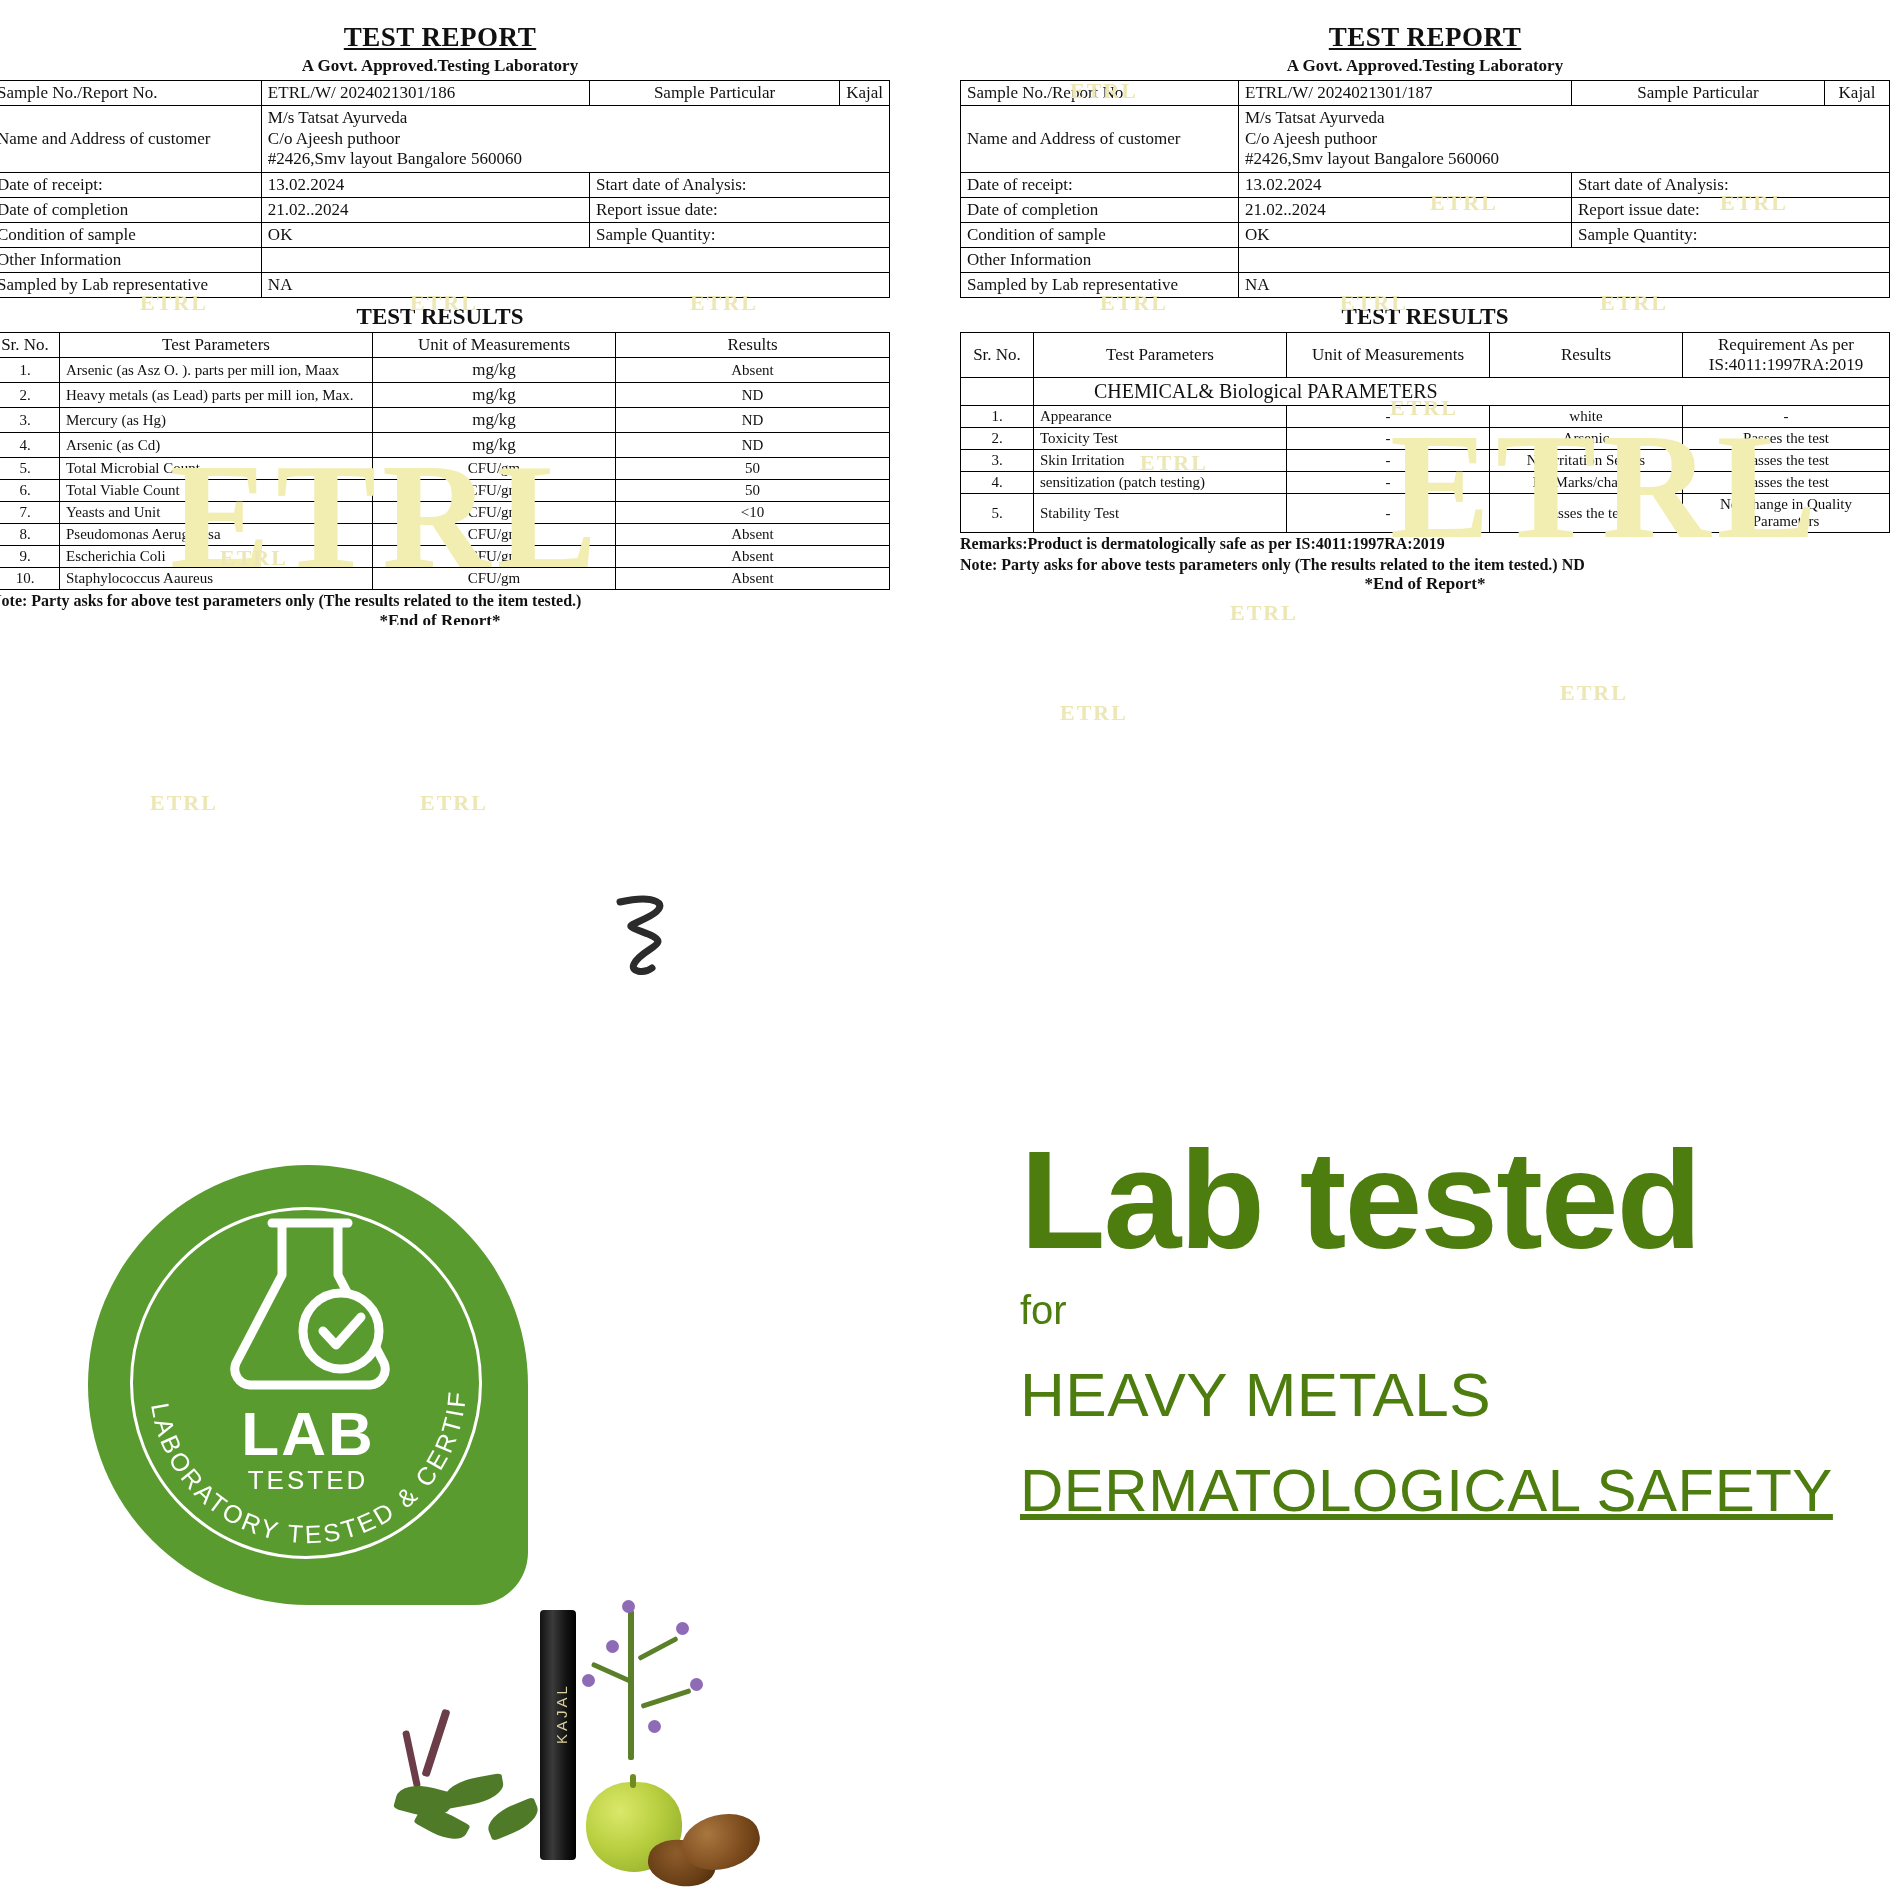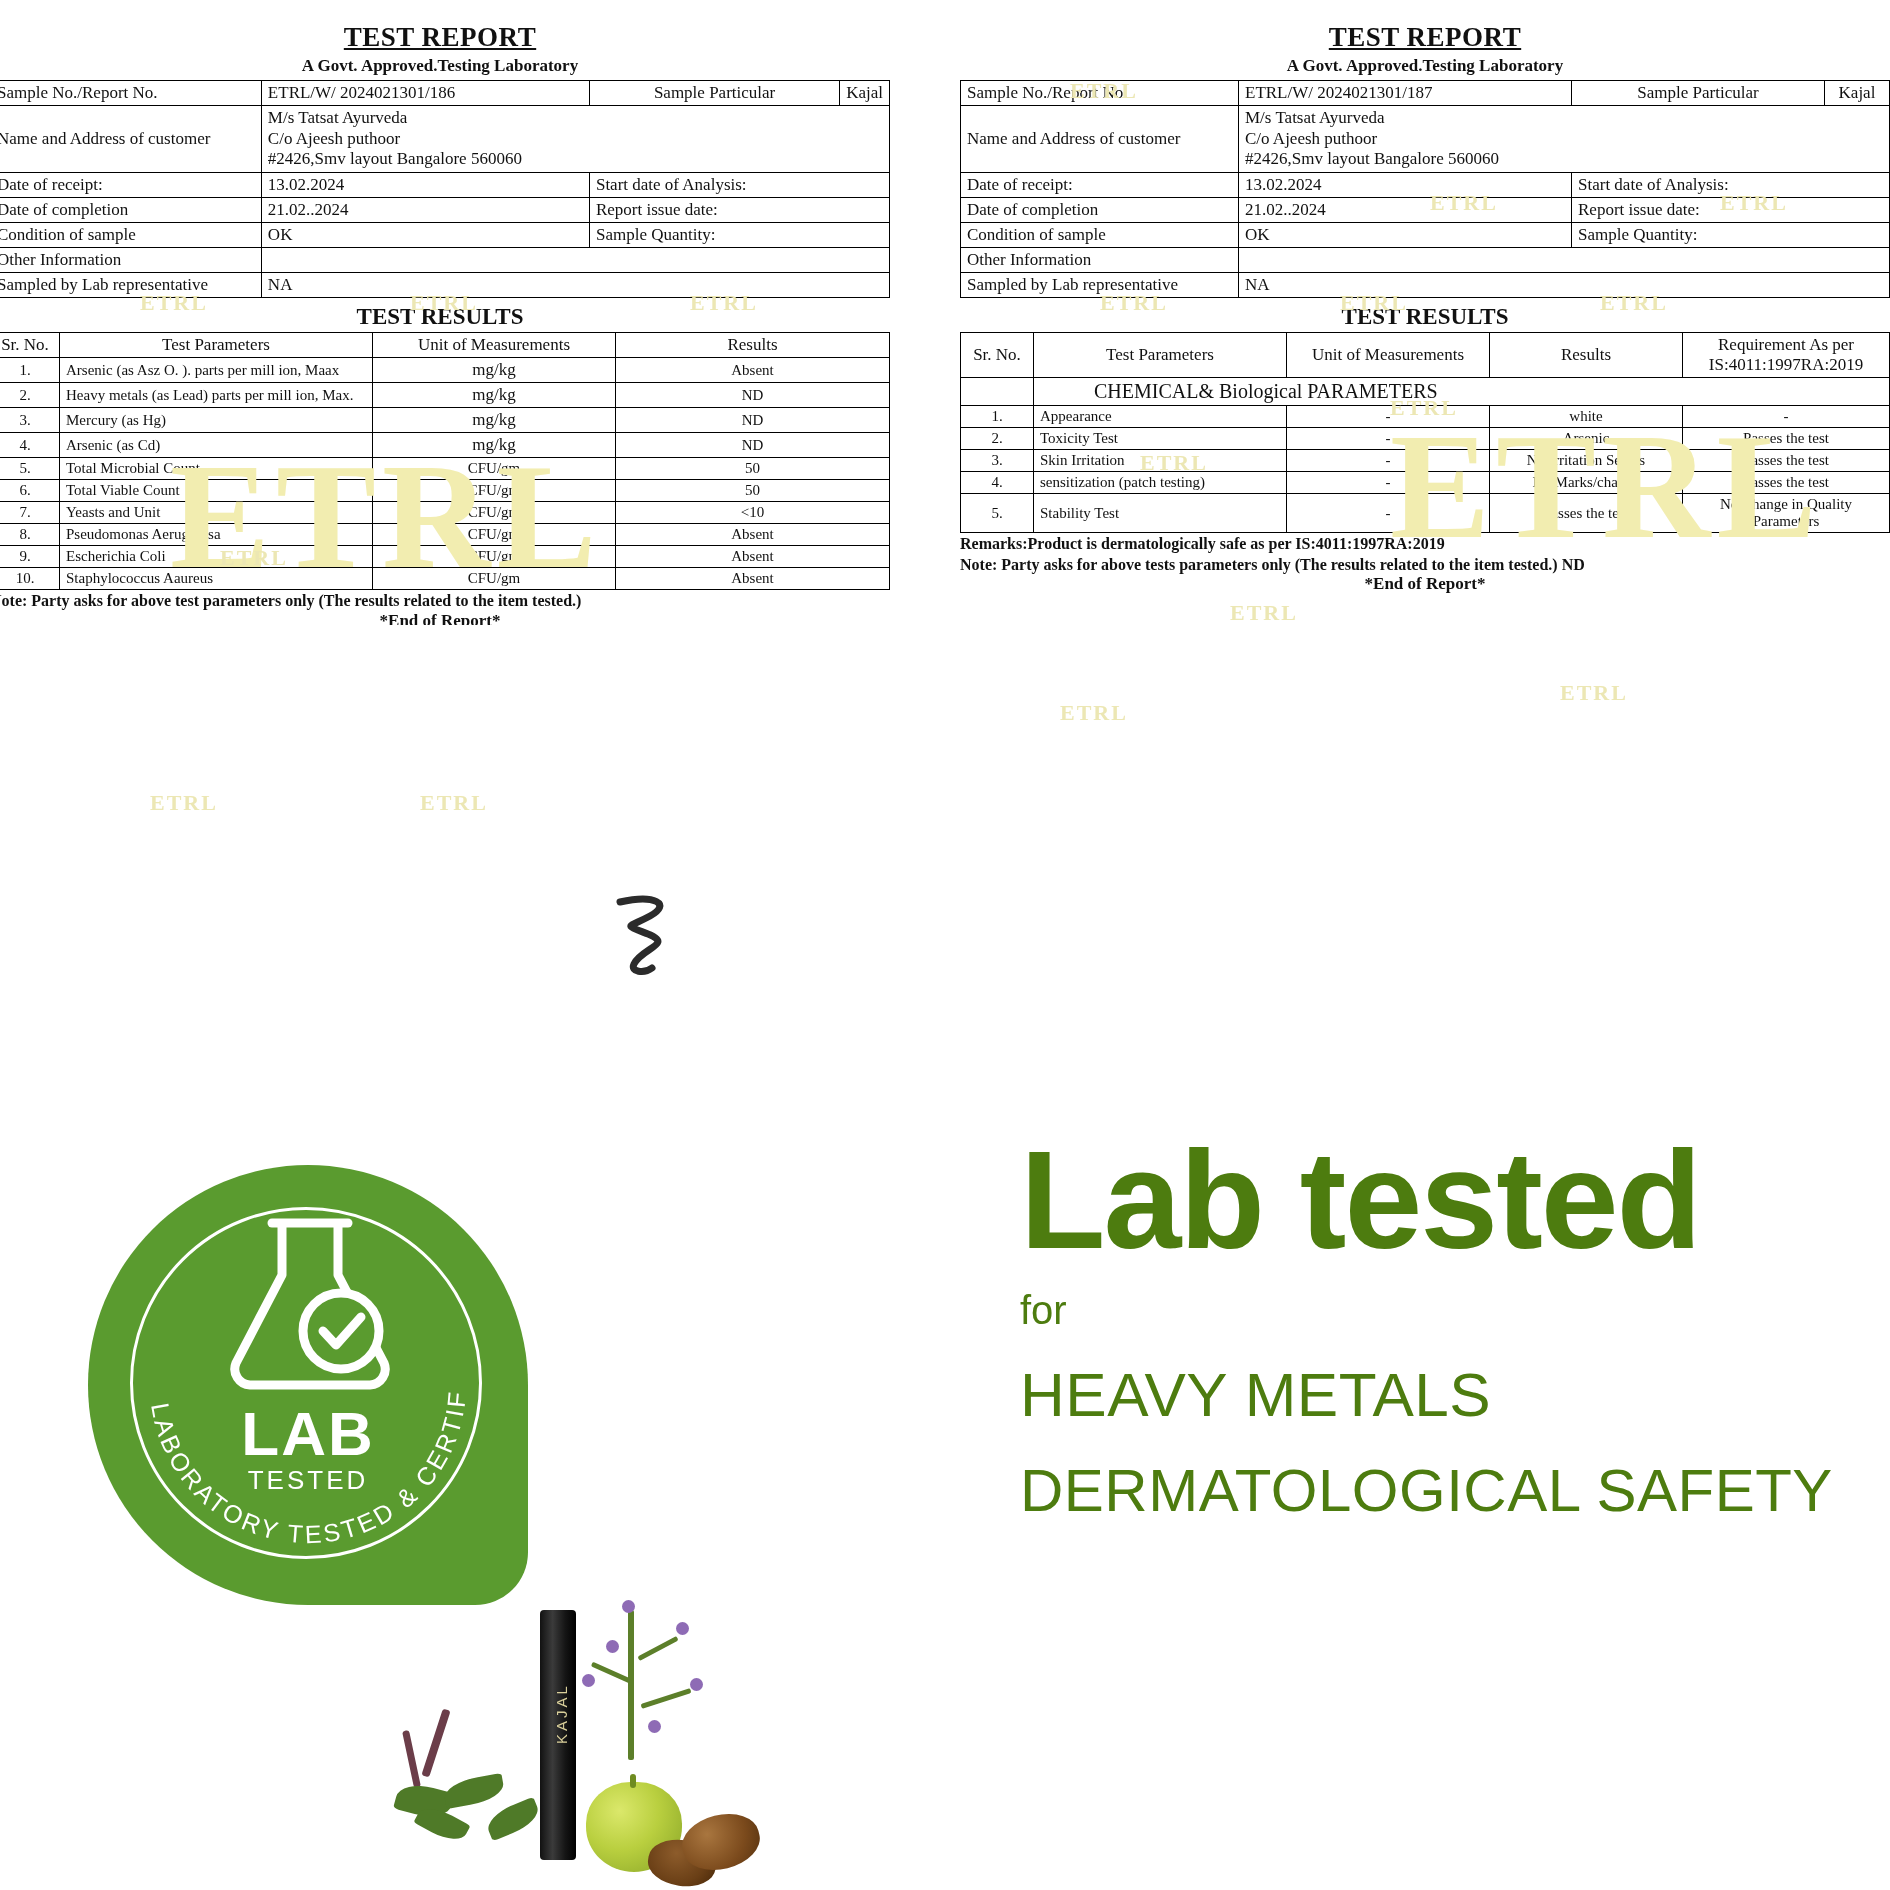--- a/index.html
+++ b/index.html
@@ -177,20 +177,21 @@
   }
   .claim-and {
     font-size: 40px;
     margin-top: 20px;
   }
   .claim-line2 {
     font-size: 60px;
     margin-top: 26px;
     letter-spacing: .5px;
     white-space: nowrap;
+    text-decoration: underline;
   }
 
   
   #product {
     position: absolute;
     left: 390px; top: 650px;
     width: 500px; height: 290px;
   }
   .kajal-stick {
     position: absolute;

